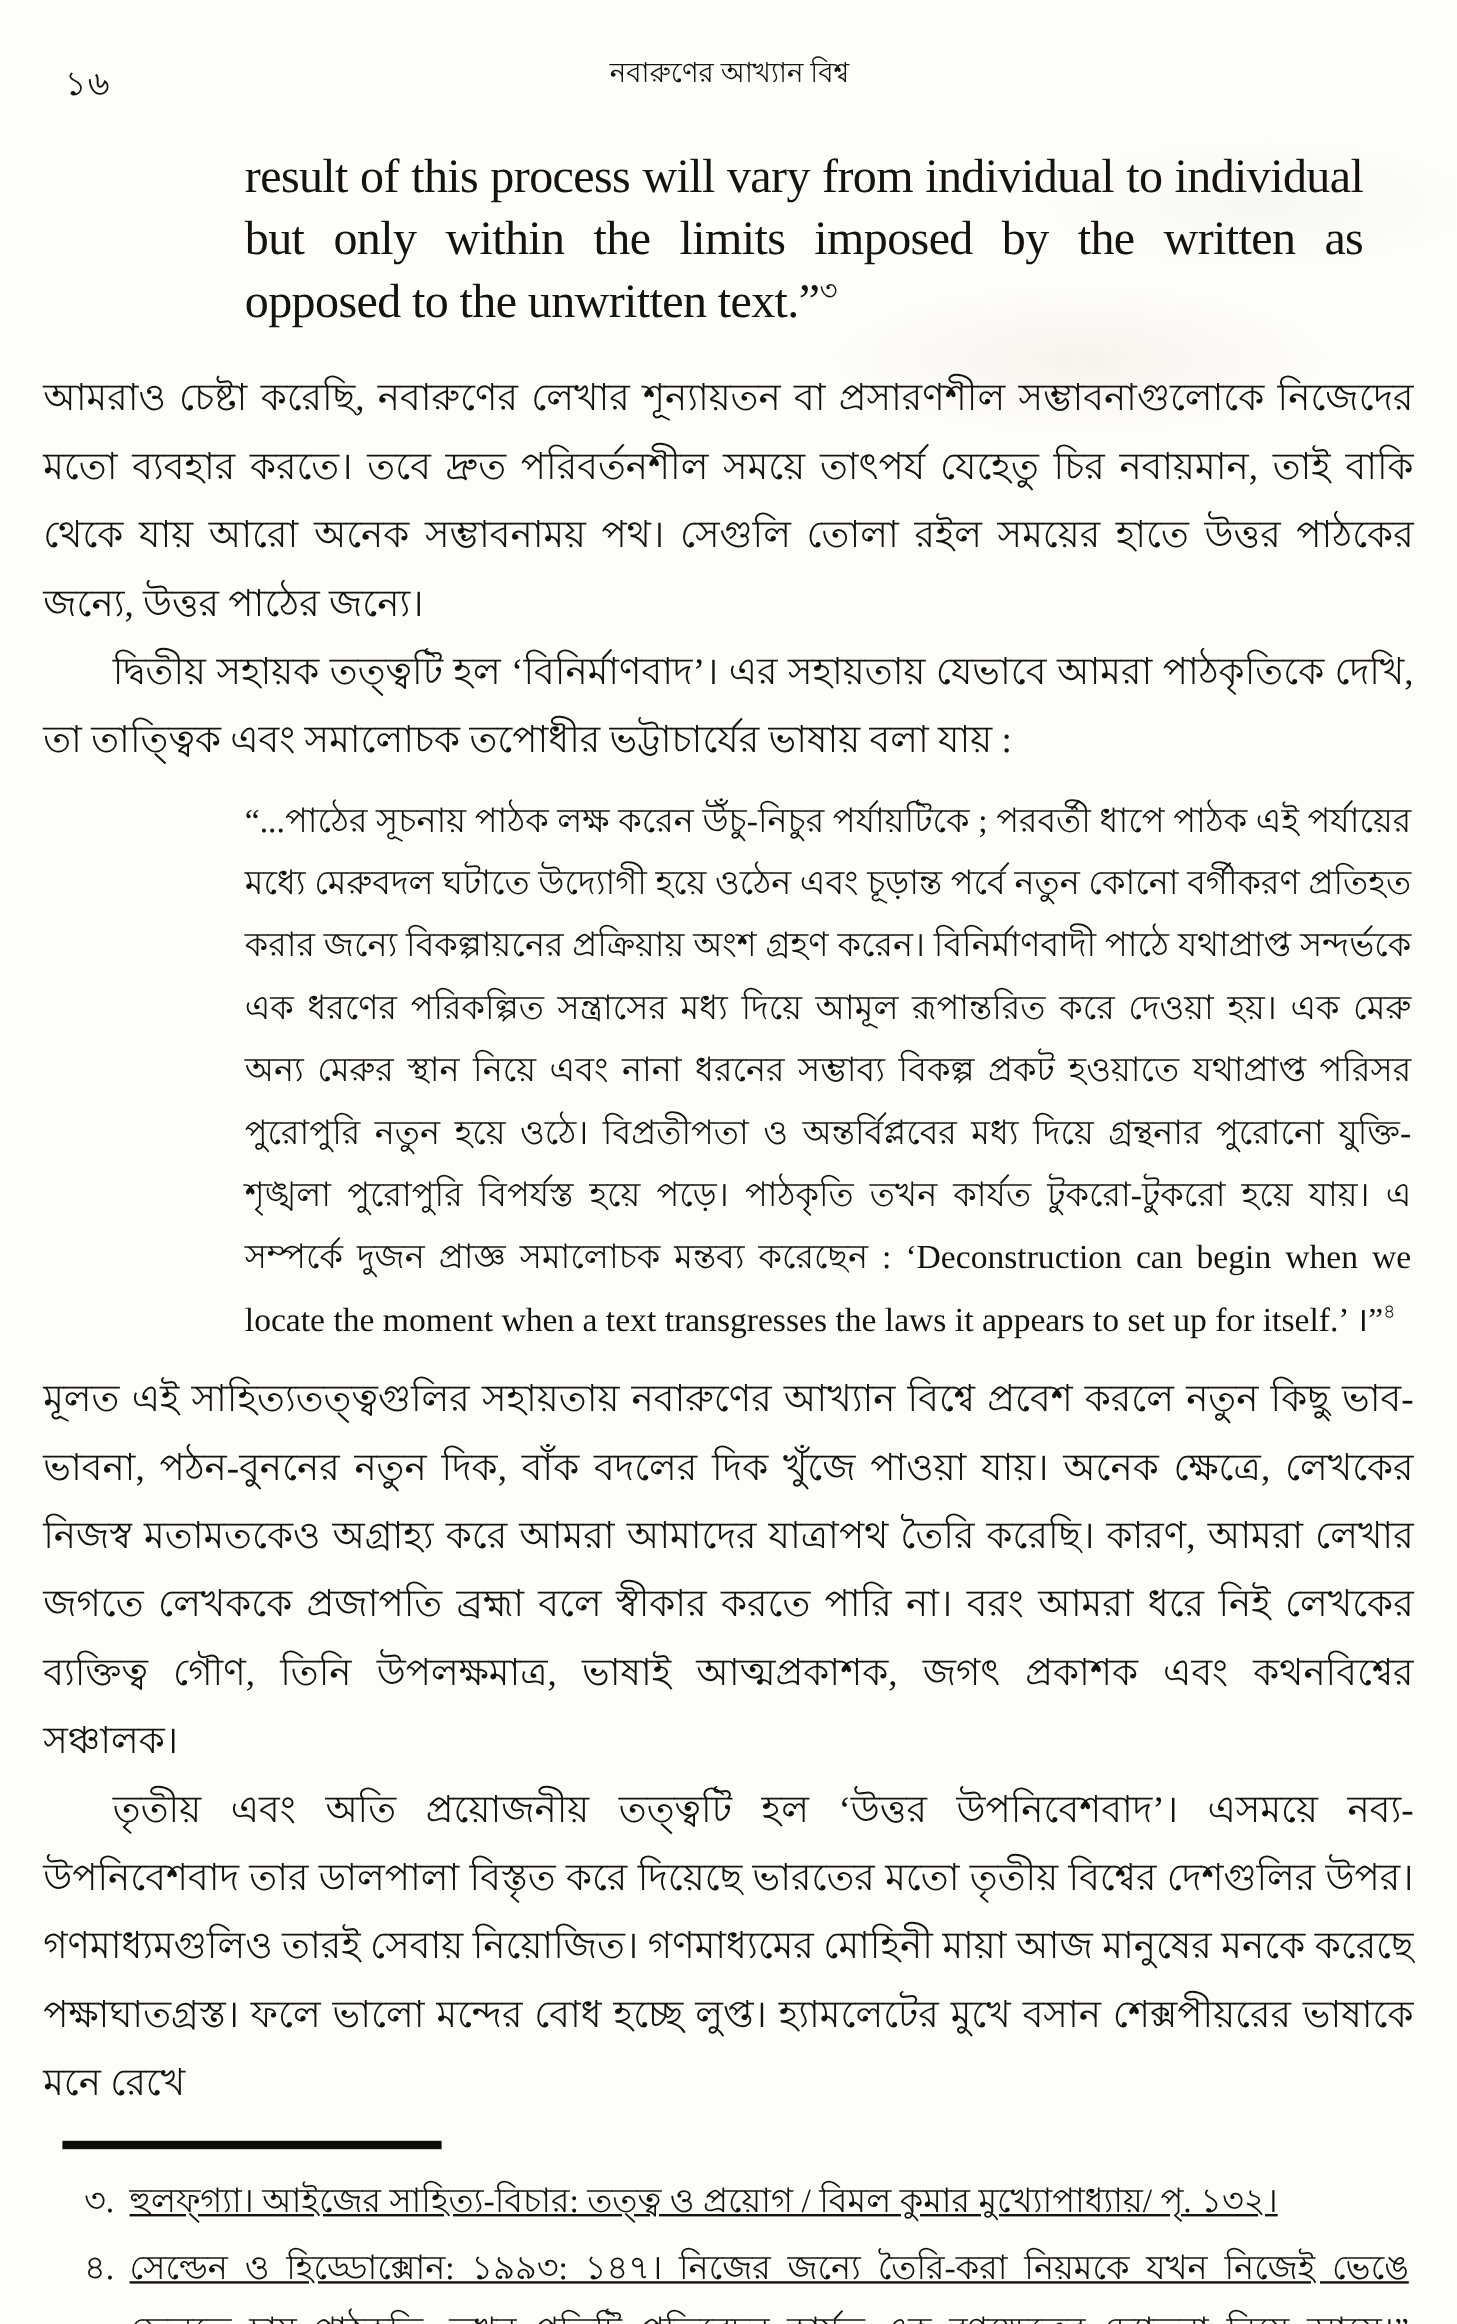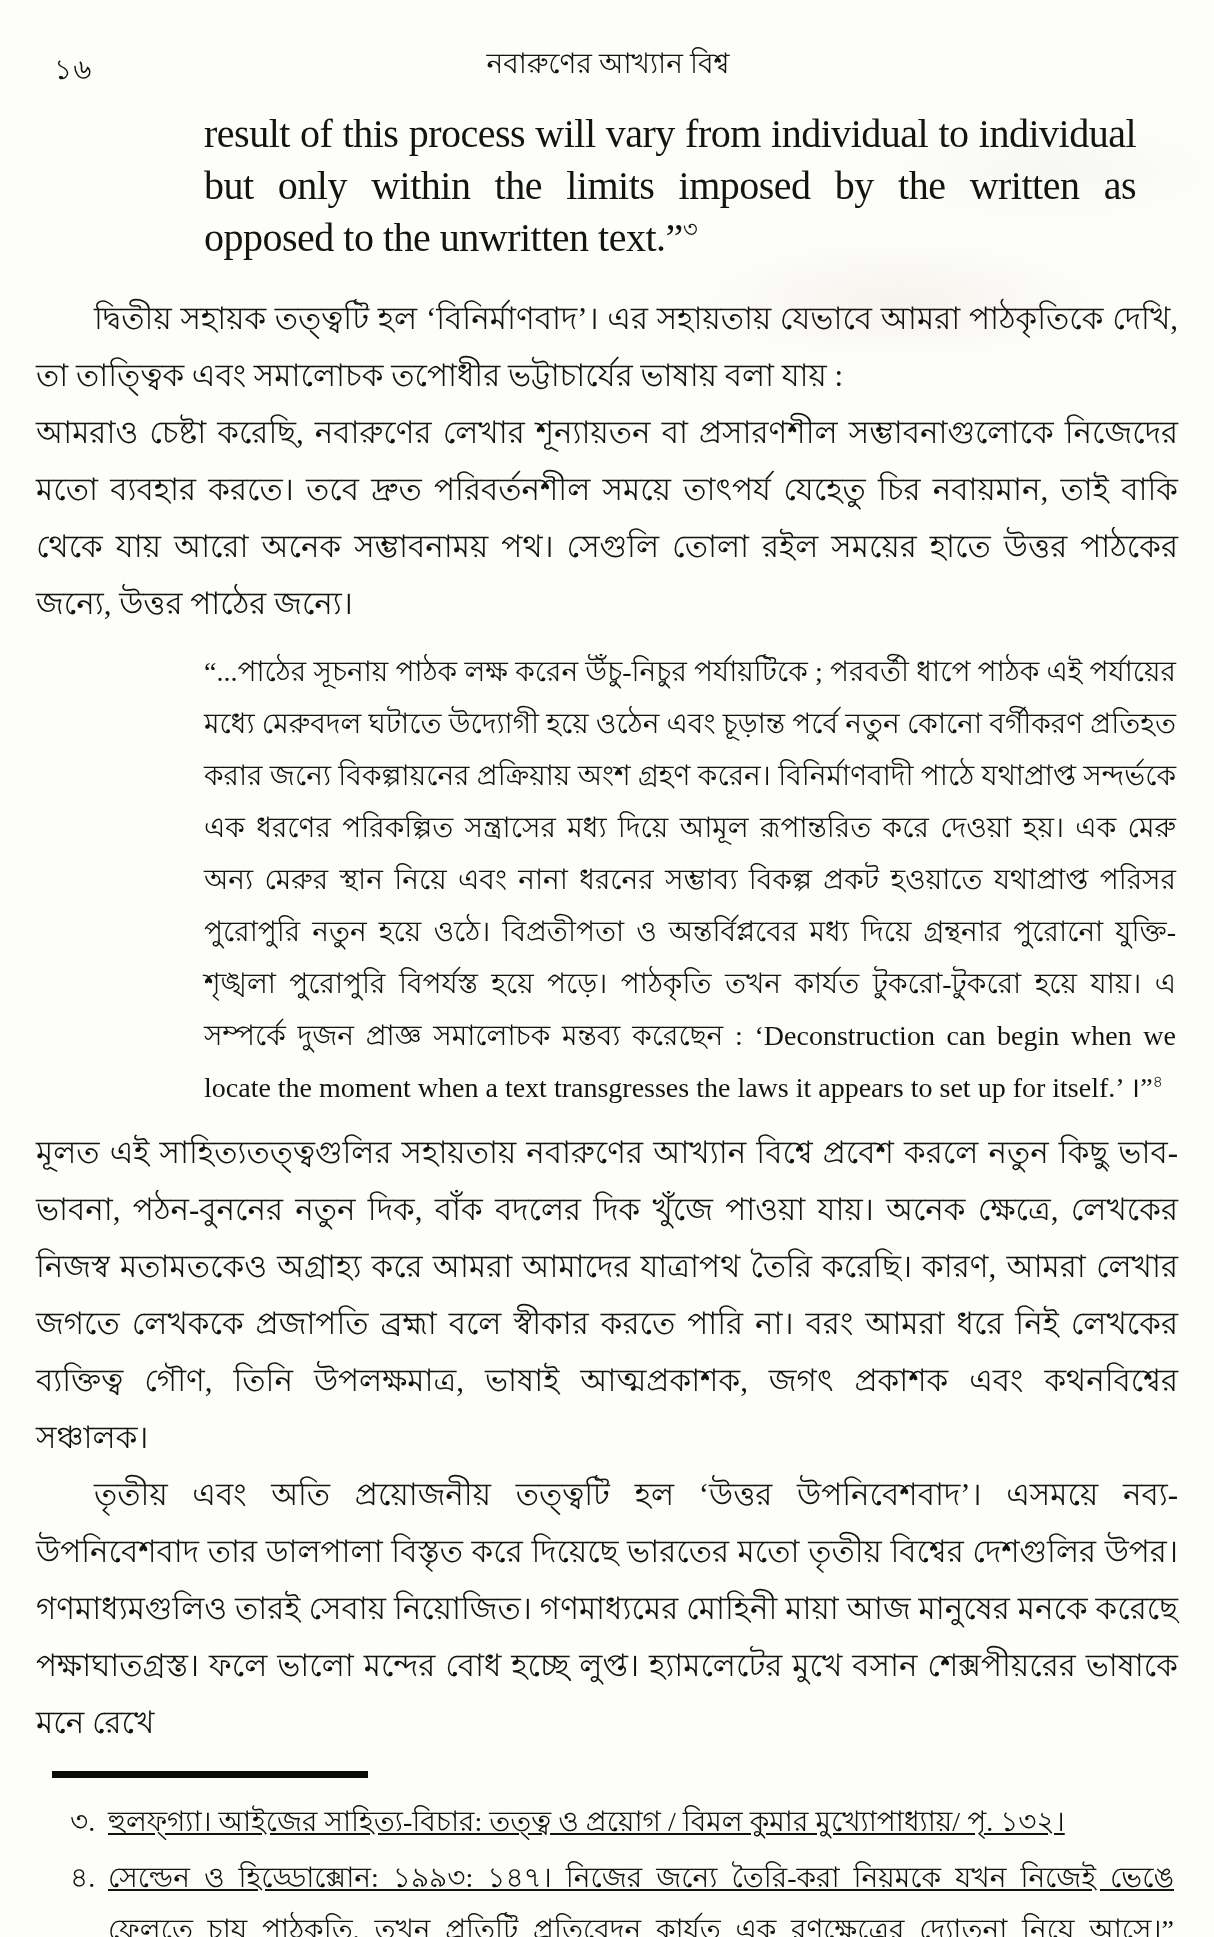--- a/index.html
+++ b/index.html
@@ -17,32 +17,32 @@
     background:
       radial-gradient(ellipse 300px 90px at 900px 300px, rgba(210,200,175,0.18), rgba(255,255,255,0) 70%),
       radial-gradient(ellipse 260px 80px at 1050px 170px, rgba(200,200,200,0.12), rgba(255,255,255,0) 70%),
       #fdfdfb;
     color: #151310;
     font-family: "Liberation Serif", "DejaVu Serif", serif;
   }
   .header {
     position: relative;
     height: 44px;
-    margin-bottom: 26px;
+    margin-bottom: 39px;
   }
   .page-number {
     position: absolute;
     left: 18px;
     top: 10px;
     font-size: 28px;
     letter-spacing: 1px;
   }
   .header-title {
     text-align: center;
-    font-size: 28px;
+    font-size: 23px;
     padding-top: 4px;
     font-weight: 500;
   }
   .english-quote {
     margin: 0 44px 26px 168px;
     font-size: 40px;
     line-height: 52px;
     text-align: justify;
     letter-spacing: -0.5px;
   }
@@ -102,23 +102,23 @@
 
   <div class="header">
     <span class="page-number">১৬</span>
     <div class="header-title">নবারুণের আখ্যান বিশ্ব</div>
   </div>
 
   <div class="english-quote">
     <span>result of this process will vary from individual to individual but only within the limits imposed by the written as opposed to the unwritten text.”</span><sup class="fn-mark">৩</sup>
   </div>
 
+  <p class="body-para">আমরাও চেষ্টা করেছি, নবারুণের লেখার শূন্যায়তন বা প্রসারণশীল সম্ভাবনাগুলোকে নিজেদের মতো ব্যবহার করতে। তবে দ্রুত পরিবর্তনশীল সময়ে তাৎপর্য যেহেতু চির নবায়মান, তাই বাকি থেকে যায় আরো অনেক সম্ভাবনাময় পথ। সেগুলি তোলা রইল সময়ের হাতে উত্তর পাঠকের জন্যে, উত্তর পাঠের জন্যে।</p>
+
   <p class="body-para indent-first">দ্বিতীয় সহায়ক তত্ত্বটি হল ‘বিনির্মাণবাদ’। এর সহায়তায় যেভাবে আমরা পাঠকৃতিকে দেখি, তা তাত্ত্বিক এবং সমালোচক তপোধীর ভট্টাচার্যের ভাষায় বলা যায় :</p>
-
-  <p class="body-para">আমরাও চেষ্টা করেছি, নবারুণের লেখার শূন্যায়তন বা প্রসারণশীল সম্ভাবনাগুলোকে নিজেদের মতো ব্যবহার করতে। তবে দ্রুত পরিবর্তনশীল সময়ে তাৎপর্য যেহেতু চির নবায়মান, তাই বাকি থেকে যায় আরো অনেক সম্ভাবনাময় পথ। সেগুলি তোলা রইল সময়ের হাতে উত্তর পাঠকের জন্যে, উত্তর পাঠের জন্যে।</p>
 
   <div class="block-quote">
     <span>“...পাঠের সূচনায় পাঠক লক্ষ করেন উঁচু-নিচুর পর্যায়টিকে ; পরবর্তী ধাপে পাঠক এই পর্যায়ের মধ্যে মেরুবদল ঘটাতে উদ্যোগী হয়ে ওঠেন এবং চূড়ান্ত পর্বে নতুন কোনো বর্গীকরণ প্রতিহত করার জন্যে বিকল্পায়নের প্রক্রিয়ায় অংশ গ্রহণ করেন। বিনির্মাণবাদী পাঠে যথাপ্রাপ্ত সন্দর্ভকে এক ধরণের পরিকল্পিত সন্ত্রাসের মধ্য দিয়ে আমূল রূপান্তরিত করে দেওয়া হয়। এক মেরু অন্য মেরুর স্থান নিয়ে এবং নানা ধরনের সম্ভাব্য বিকল্প প্রকট হওয়াতে যথাপ্রাপ্ত পরিসর পুরোপুরি নতুন হয়ে ওঠে। বিপ্রতীপতা ও অন্তর্বিপ্লবের মধ্য দিয়ে গ্রন্থনার পুরোনো যুক্তি-শৃঙ্খলা পুরোপুরি বিপর্যস্ত হয়ে পড়ে। পাঠকৃতি তখন কার্যত টুকরো-টুকরো হয়ে যায়। এ সম্পর্কে দুজন প্রাজ্ঞ সমালোচক মন্তব্য করেছেন : ‘Deconstruction can begin when we locate the moment when a text transgresses the laws it appears to set up for itself.’ ।”</span><sup class="fn-mark">৪</sup>
   </div>
 
   <p class="body-para">মূলত এই সাহিত্যতত্ত্বগুলির সহায়তায় নবারুণের আখ্যান বিশ্বে প্রবেশ করলে নতুন কিছু ভাব-ভাবনা, পঠন-বুননের নতুন দিক, বাঁক বদলের দিক খুঁজে পাওয়া যায়। অনেক ক্ষেত্রে, লেখকের নিজস্ব মতামতকেও অগ্রাহ্য করে আমরা আমাদের যাত্রাপথ তৈরি করেছি। কারণ, আমরা লেখার জগতে লেখককে প্রজাপতি ব্রহ্মা বলে স্বীকার  করতে পারি না। বরং আমরা ধরে নিই লেখকের ব্যক্তিত্ব গৌণ, তিনি উপলক্ষমাত্র, ভাষাই আত্মপ্রকাশক, জগৎ প্রকাশক এবং কথনবিশ্বের সঞ্চালক।</p>
 
   <p class="body-para indent-first">তৃতীয় এবং অতি প্রয়োজনীয় তত্ত্বটি হল ‘উত্তর উপনিবেশবাদ’। এসময়ে নব্য-উপনিবেশবাদ তার ডালপালা বিস্তৃত করে দিয়েছে ভারতের মতো তৃতীয় বিশ্বের দেশগুলির উপর। গণমাধ্যমগুলিও তারই সেবায় নিয়োজিত। গণমাধ্যমের মোহিনী মায়া আজ মানুষের মনকে করেছে পক্ষাঘাতগ্রস্ত। ফলে ভালো মন্দের বোধ হচ্ছে লুপ্ত। হ্যামলেটের মুখে বসান শেক্সপীয়রের ভাষাকে মনে রেখে</p>
 
   <div class="footnote-separator"></div>

